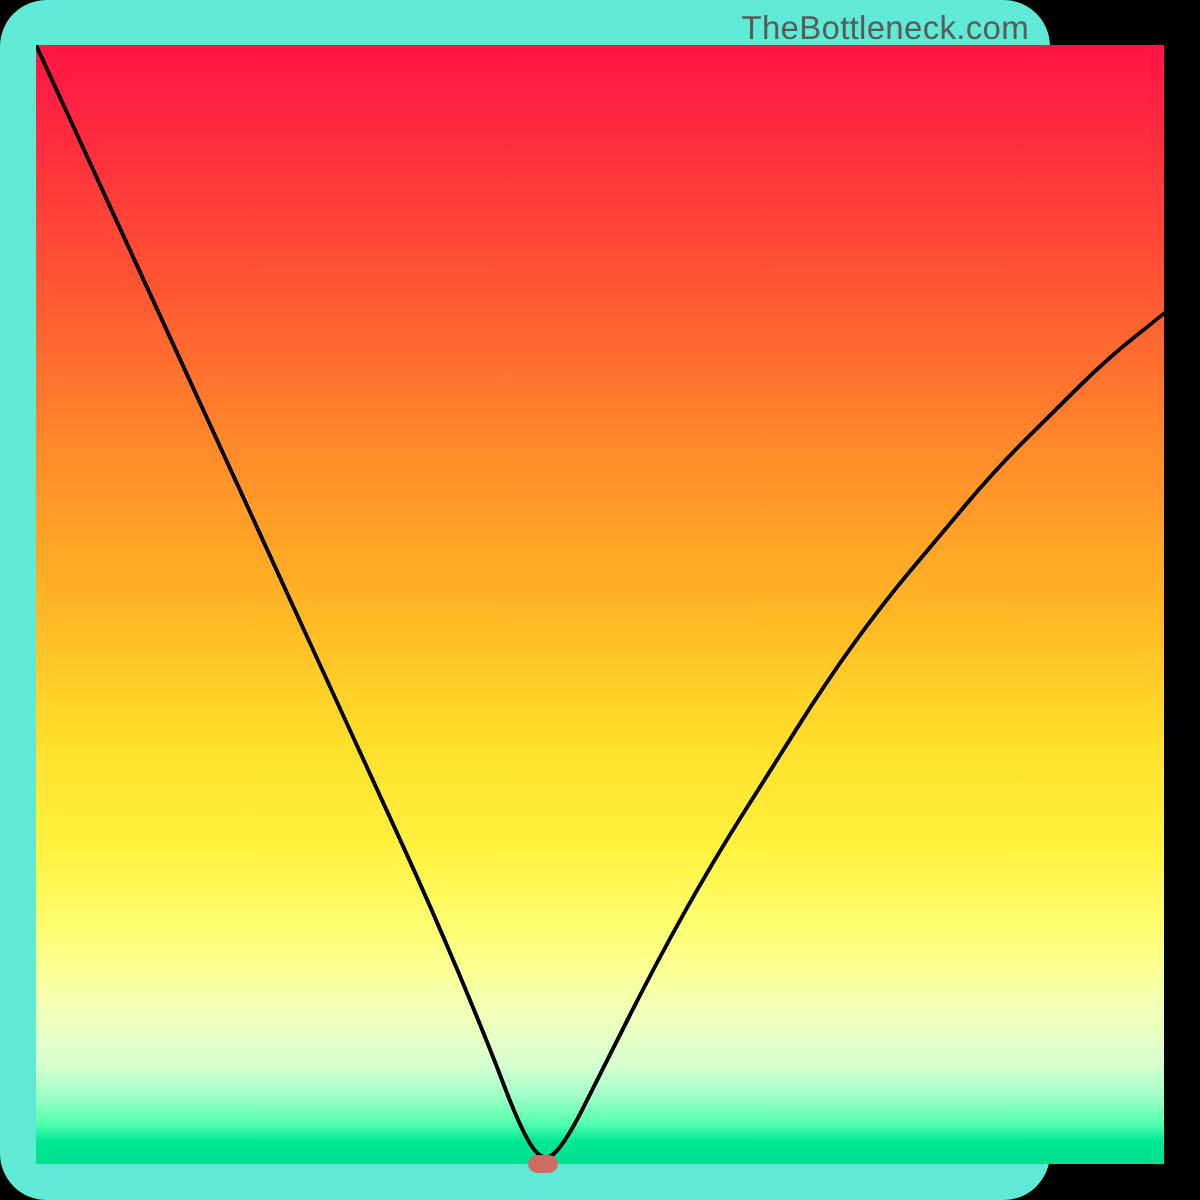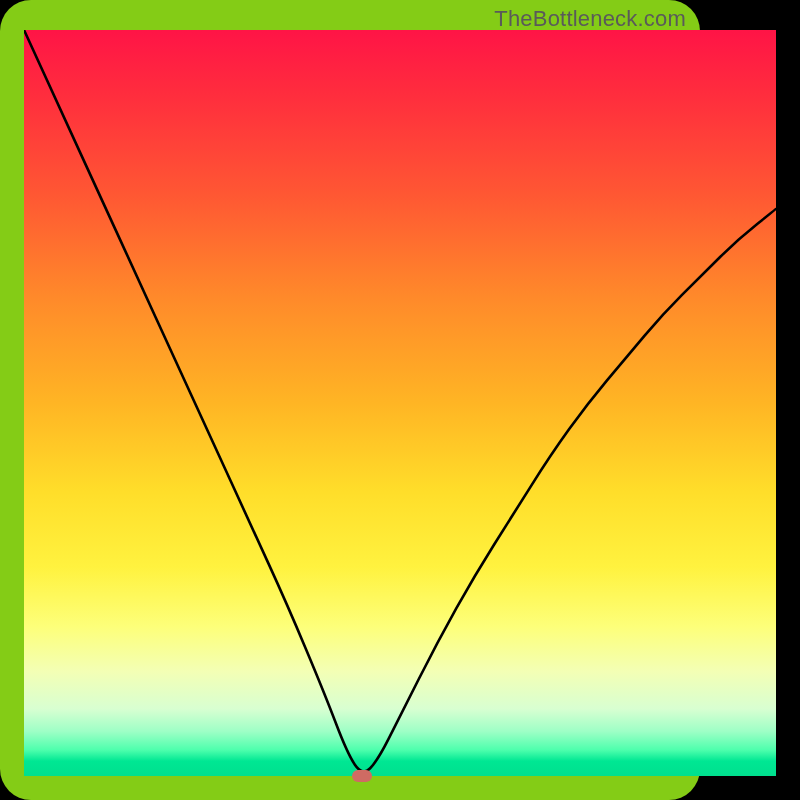--- a/index.html
+++ b/index.html
@@ -1,21 +1,21 @@
 <!DOCTYPE html>
 <html><head>
 <meta charset="utf-8">
 <style>
   * { margin: 0; padding: 0; box-sizing: border-box; }
   html, body { width: 800px; height: 800px; overflow: hidden; background: #000; }
   .frame {
     position: relative;
     width: 700px;
     height: 800px;
-    background: #84cc16;
+    background: #5eead4;
     border-radius: 31px;
   }
   .watermark {
     position: absolute;
     top: 6px;
     right: 14px;
     font-family: Arial, Helvetica, sans-serif;
     font-size: 22px;
     color: #5a5a5a;
     letter-spacing: 0.2px;

